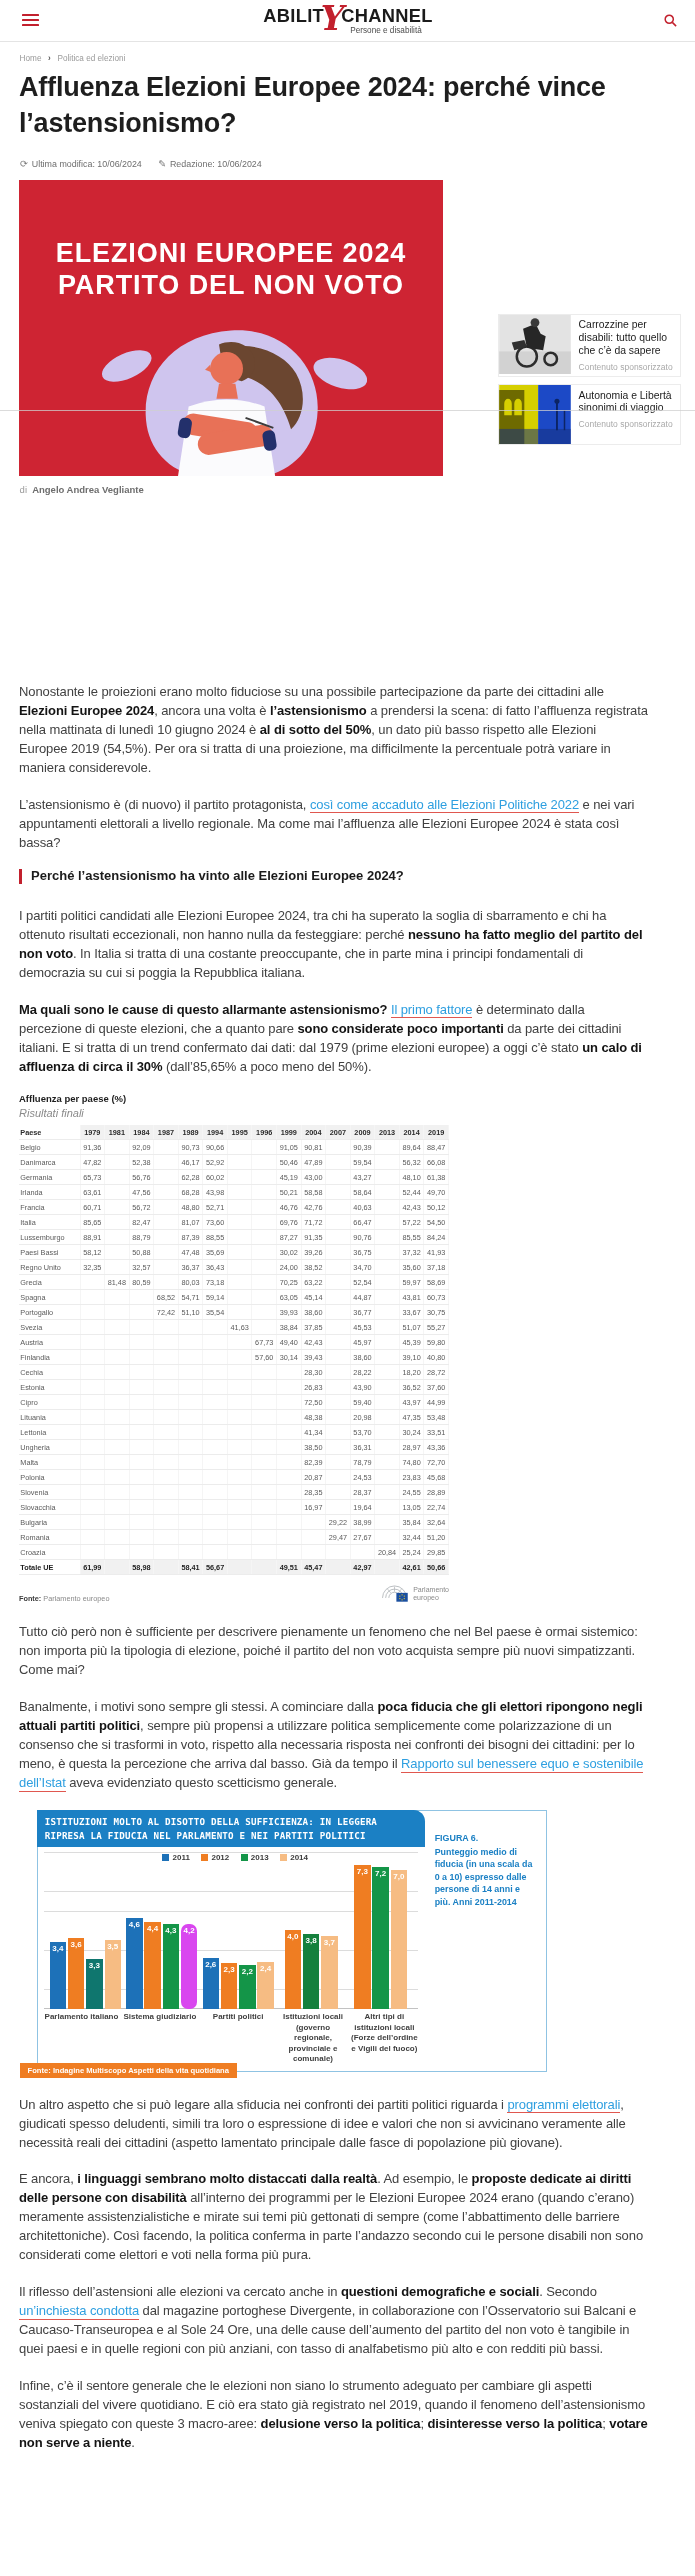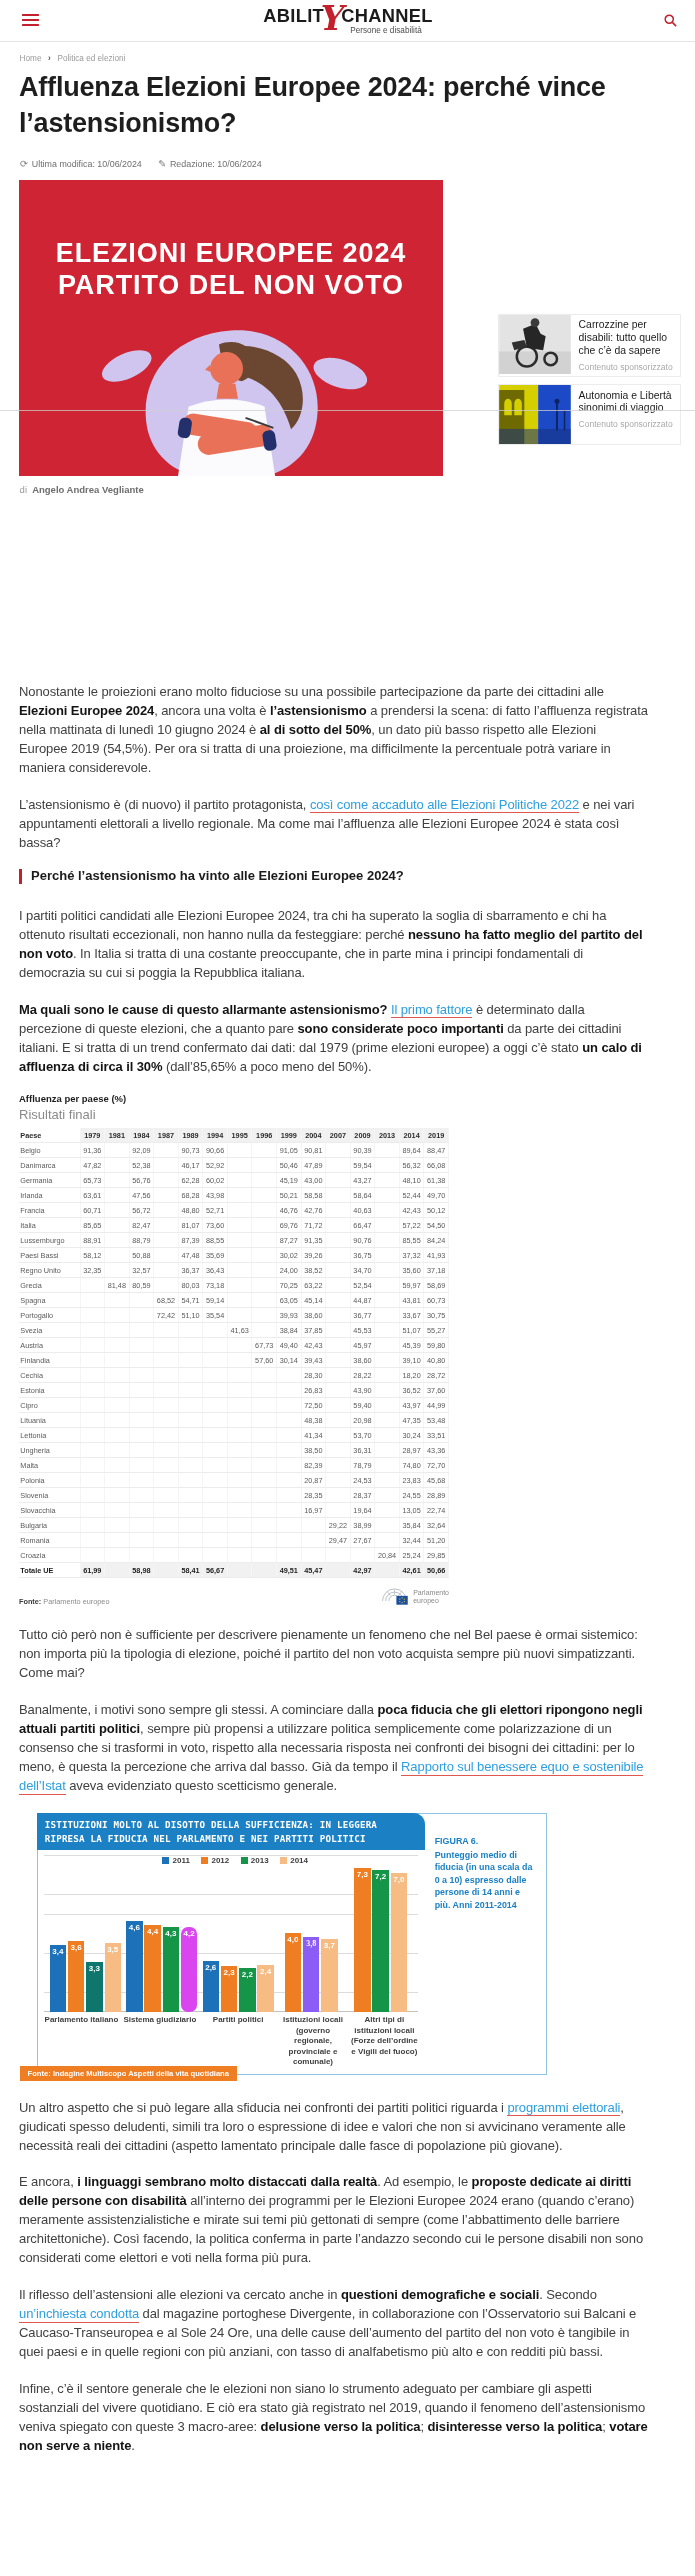--- a/index.html
+++ b/index.html
@@ -53,21 +53,21 @@
   
   .article { position:absolute; top:682px; left:19px; width:629px; }
   .article p.body-p { font-size:13px; line-height:19px; color:#414141; margin:0 0 17.7px; letter-spacing:-0.1px; }
   .article .b { font-weight:bold; color:#141414; }
   .alink { color:#2e9fe0; text-decoration:none; border-bottom:1.3px solid #e0574f; padding-bottom:0.6px; }
   .section-h2 { font-size:13px; font-weight:bold; color:#1b1b1b; border-left:3.2px solid #c2202d;
     padding-left:9px; margin:2.5px 0 21.5px; line-height:1.15; }
   
   .ttable-wrap { margin:1.3px 0 19px; width:430px; }
   .ttable-title { font-size:9.5px; font-weight:bold; color:#1d1d1d; }
-  .ttable-sub { font-size:13px; color:#8a8a8a; margin:2.5px 0 6.3px; }
+  .ttable-sub { font-size:11px; color:#8a8a8a; margin:2.5px 0 6.3px;font-style:italic; }
   table.ttable { border-collapse:collapse; table-layout:fixed; width:430px; font-size:7.3px; }
   table.ttable th, table.ttable td { border-bottom:0.6px solid #ececec; border-right:0.6px solid #f5f5f5;
     height:15px; padding:1.3px 1.9px; text-align:center; color:#5b5b5b; font-weight:normal; overflow:hidden; white-space:nowrap; }
   table.ttable th { color:#2c2c2c; font-weight:bold; background:#f1f1f1; }
   table.ttable th.cName { background:#fff; text-align:left; width:61px; padding-left:1.3px; }
   table.ttable td.cName { text-align:left; padding-left:1.3px; }
   table.ttable tr.totrow td { background:#f1f1f1; font-weight:bold; color:#1d1d1d; }
   table.ttable tr.totrow td.cName { background:#fff; }
   .tsource-row { display:flex; justify-content:space-between; align-items:flex-end; margin-top:8.9px; width:430px; }
   .tsource { font-size:7.3px; color:#8a8a8a; }
@@ -876,21 +876,21 @@
                 <span class="bar-val">2,2</span>
               </div>
               <div class="bar" style="height: 47px; background: rgb(246, 188, 131);">
                 <span class="bar-val">2,4</span>
               </div>
             </div>
             <div class="bar-group" style="width: 68px;">
               <div class="bar" style="height: 79px; background: rgb(239, 125, 34);">
                 <span class="bar-val">4,0</span>
               </div>
-              <div class="bar" style="height: 75px; background: #8b5cf6; font-family: Liberation Serif, serif;">
+              <div class="bar" style="height: 75px; background: #15803d;">
                 <span class="bar-val">3,8</span>
               </div>
               <div class="bar" style="height: 73px; background: rgb(246, 188, 131);">
                 <span class="bar-val">3,7</span>
               </div>
             </div>
             <div class="bar-group" style="width: 68px;">
               <div class="bar" style="height: 144px; background: rgb(239, 125, 34);">
                 <span class="bar-val">7,3</span>
               </div>

